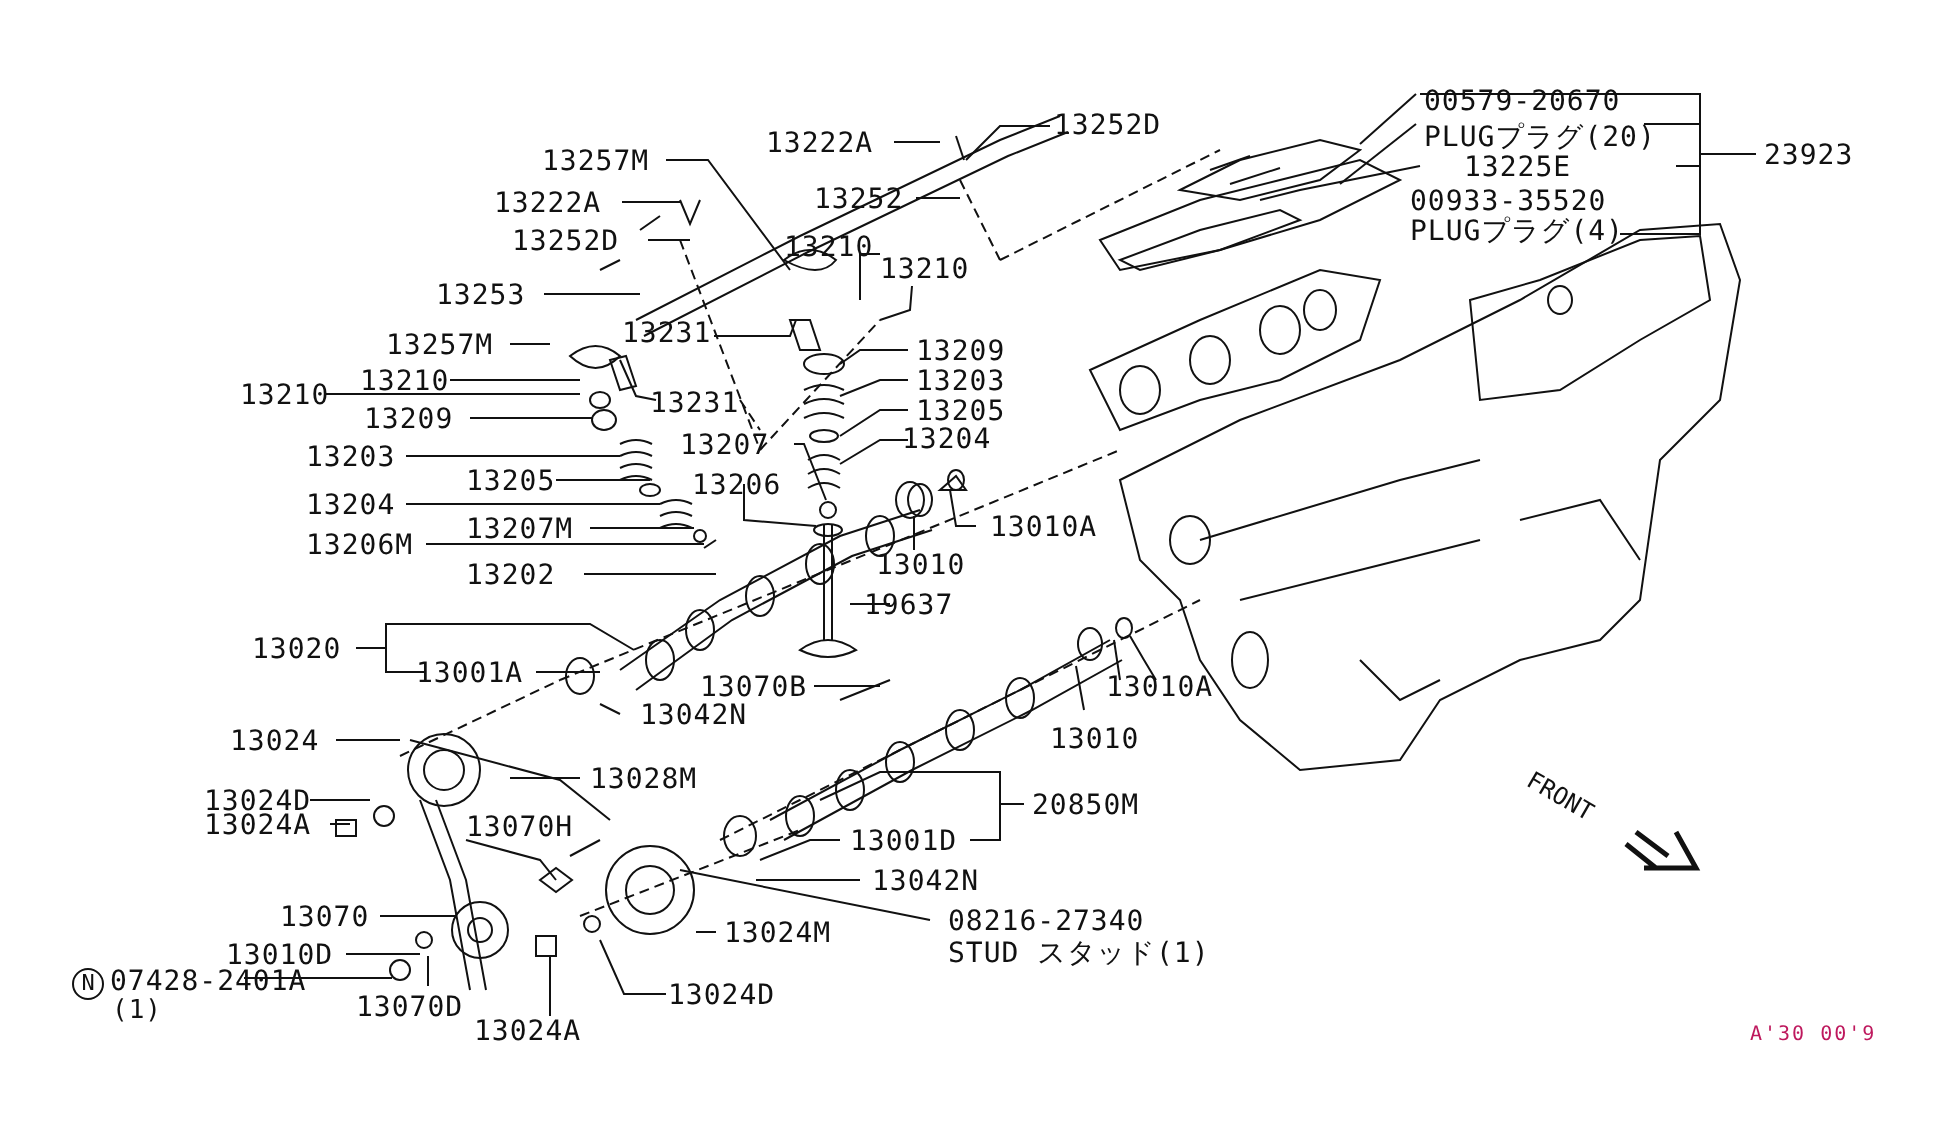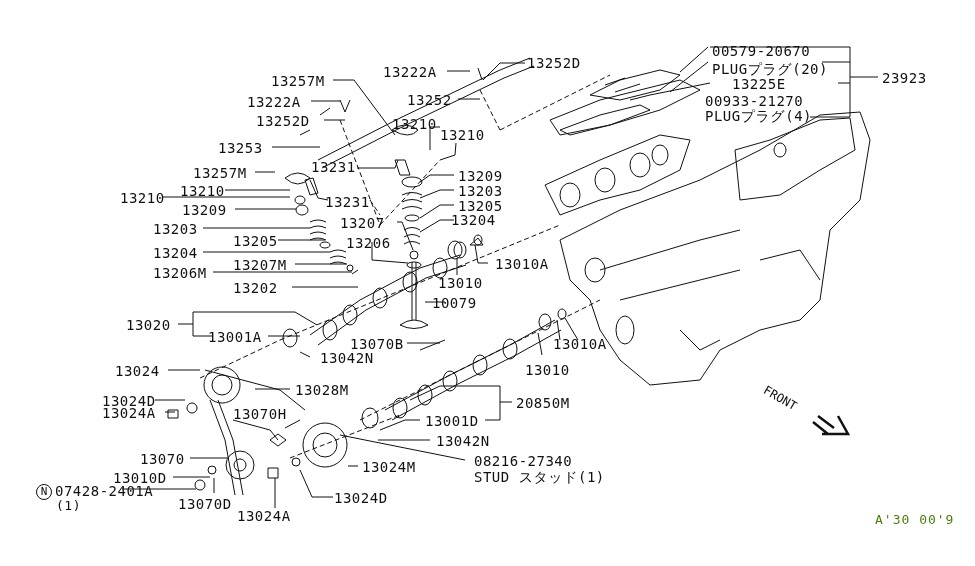--- a/index.html
+++ b/index.html
@@ -1,21 +1,21 @@
 <!DOCTYPE html>
 <html><head>
 <meta charset="utf-8">
 <style>
   html, body { margin:0; padding:0; background:#ffffff; }
   #stage { position:relative; width:975px; height:566px; overflow:hidden; background:#ffffff; }
   svg#art { position:absolute; left:0; top:0; }
   .lbl { position:absolute; font-family:"DejaVu Sans Mono", monospace; font-size:14px; line-height:14px; color:#111; white-space:nowrap; letter-spacing:0.5px; }
   .sm { font-size:13px; }
   .front { position:absolute; left:768px; top:383px; font-family:"DejaVu Sans Mono", monospace; font-size:12px; color:#111; transform:rotate(30deg); transform-origin:left top; }
-  .code { position:absolute; left:875px; top:512px; font-family:"DejaVu Sans Mono", monospace; font-size:13px; color:#4d7c0f; letter-spacing:1px; }
+  .code { position:absolute; left:875px; top:512px; font-family:"DejaVu Sans Mono", monospace; font-size:10px; color:#be185d; letter-spacing:1px; }
   .nmark { position:absolute; left:36px; top:484px; width:14px; height:14px; border:1px solid #111; border-radius:50%; font-family:"DejaVu Sans Mono", monospace; font-size:11px; line-height:14px; text-align:center; color:#111; }
   line, path, polyline, ellipse, circle, rect, polygon { vector-effect:non-scaling-stroke; }
 </style>
 </head>
 <body>
 
 <div id="stage">
 <svg id="art" width="975" height="566" viewBox="0 0 975 566" fill="none" stroke="#111" stroke-width="1">
 
   <g>
@@ -201,21 +201,21 @@
   </g>
 
   <g stroke-width="2.5">
     <path d="M818,416 L834,428 M813,422 L828,434 L822,434 L848,434 L838,416"></path>
   </g>
 </svg>
 
 <span class="lbl" style="left:712px;top:44px">00579-20670</span>
 <span class="lbl" style="left:712px;top:62px">PLUGプラグ(20)</span>
 <span class="lbl" style="left:732px;top:77px">13225E</span>
-<span class="lbl" style="left:705px;top:94px">00933-21270</span>
+<span class="lbl" style="left:705px;top:94px">00933-35520</span>
 <span class="lbl" style="left:705px;top:109px">PLUGプラグ(4)</span>
 <span class="lbl" style="left:882px;top:71px">23923</span>
 
 <span class="lbl" style="left:383px;top:65px">13222A</span>
 <span class="lbl" style="left:527px;top:56px">13252D</span>
 <span class="lbl" style="left:271px;top:74px">13257M</span>
 <span class="lbl" style="left:407px;top:93px">13252</span>
 <span class="lbl" style="left:247px;top:95px">13222A</span>
 <span class="lbl" style="left:256px;top:114px">13252D</span>
 <span class="lbl" style="left:392px;top:117px">13210</span>
@@ -234,21 +234,21 @@
 <span class="lbl" style="left:153px;top:222px">13203</span>
 <span class="lbl" style="left:340px;top:216px">13207</span>
 <span class="lbl" style="left:233px;top:234px">13205</span>
 <span class="lbl" style="left:346px;top:236px">13206</span>
 <span class="lbl" style="left:153px;top:246px">13204</span>
 <span class="lbl" style="left:233px;top:258px">13207M</span>
 <span class="lbl" style="left:153px;top:266px">13206M</span>
 <span class="lbl" style="left:233px;top:281px">13202</span>
 <span class="lbl" style="left:438px;top:276px">13010</span>
 <span class="lbl" style="left:495px;top:257px">13010A</span>
-<span class="lbl" style="left:432px;top:296px">10079</span>
+<span class="lbl" style="left:432px;top:296px">19637</span>
 
 <span class="lbl" style="left:126px;top:318px">13020</span>
 <span class="lbl" style="left:208px;top:330px">13001A</span>
 <span class="lbl" style="left:350px;top:337px">13070B</span>
 <span class="lbl" style="left:553px;top:337px">13010A</span>
 <span class="lbl" style="left:320px;top:351px">13042N</span>
 <span class="lbl" style="left:525px;top:363px">13010</span>
 <span class="lbl" style="left:115px;top:364px">13024</span>
 <span class="lbl" style="left:295px;top:383px">13028M</span>
 <span class="lbl" style="left:102px;top:394px">13024D</span>

